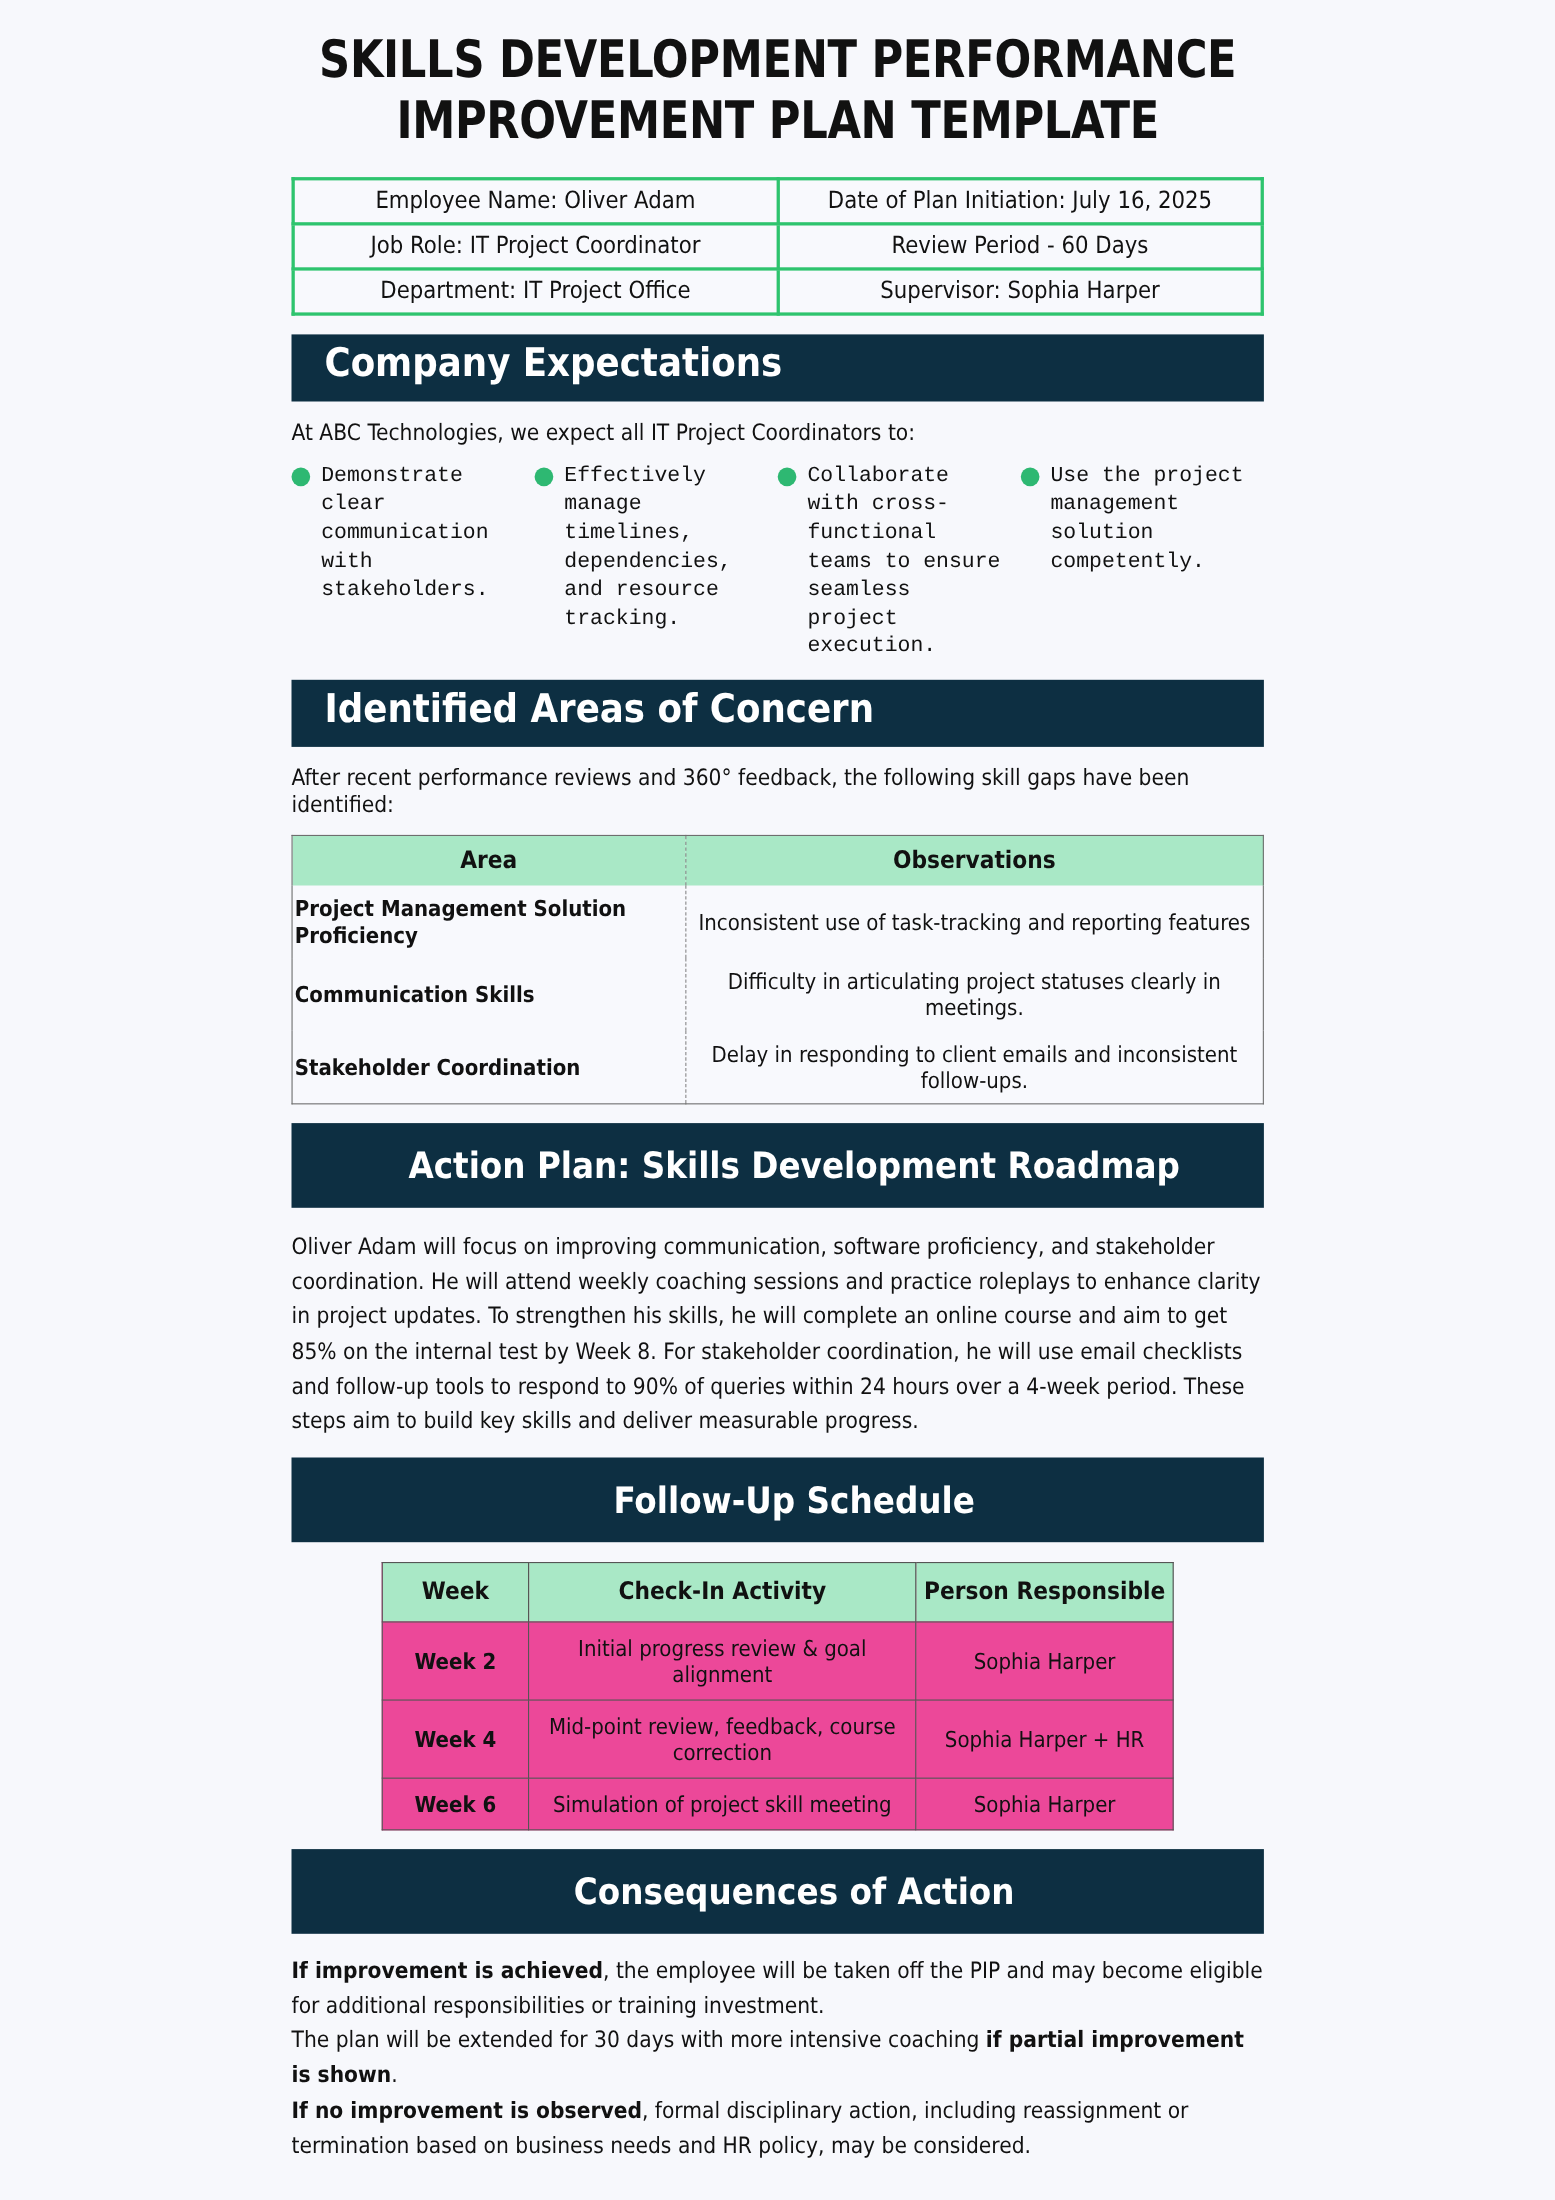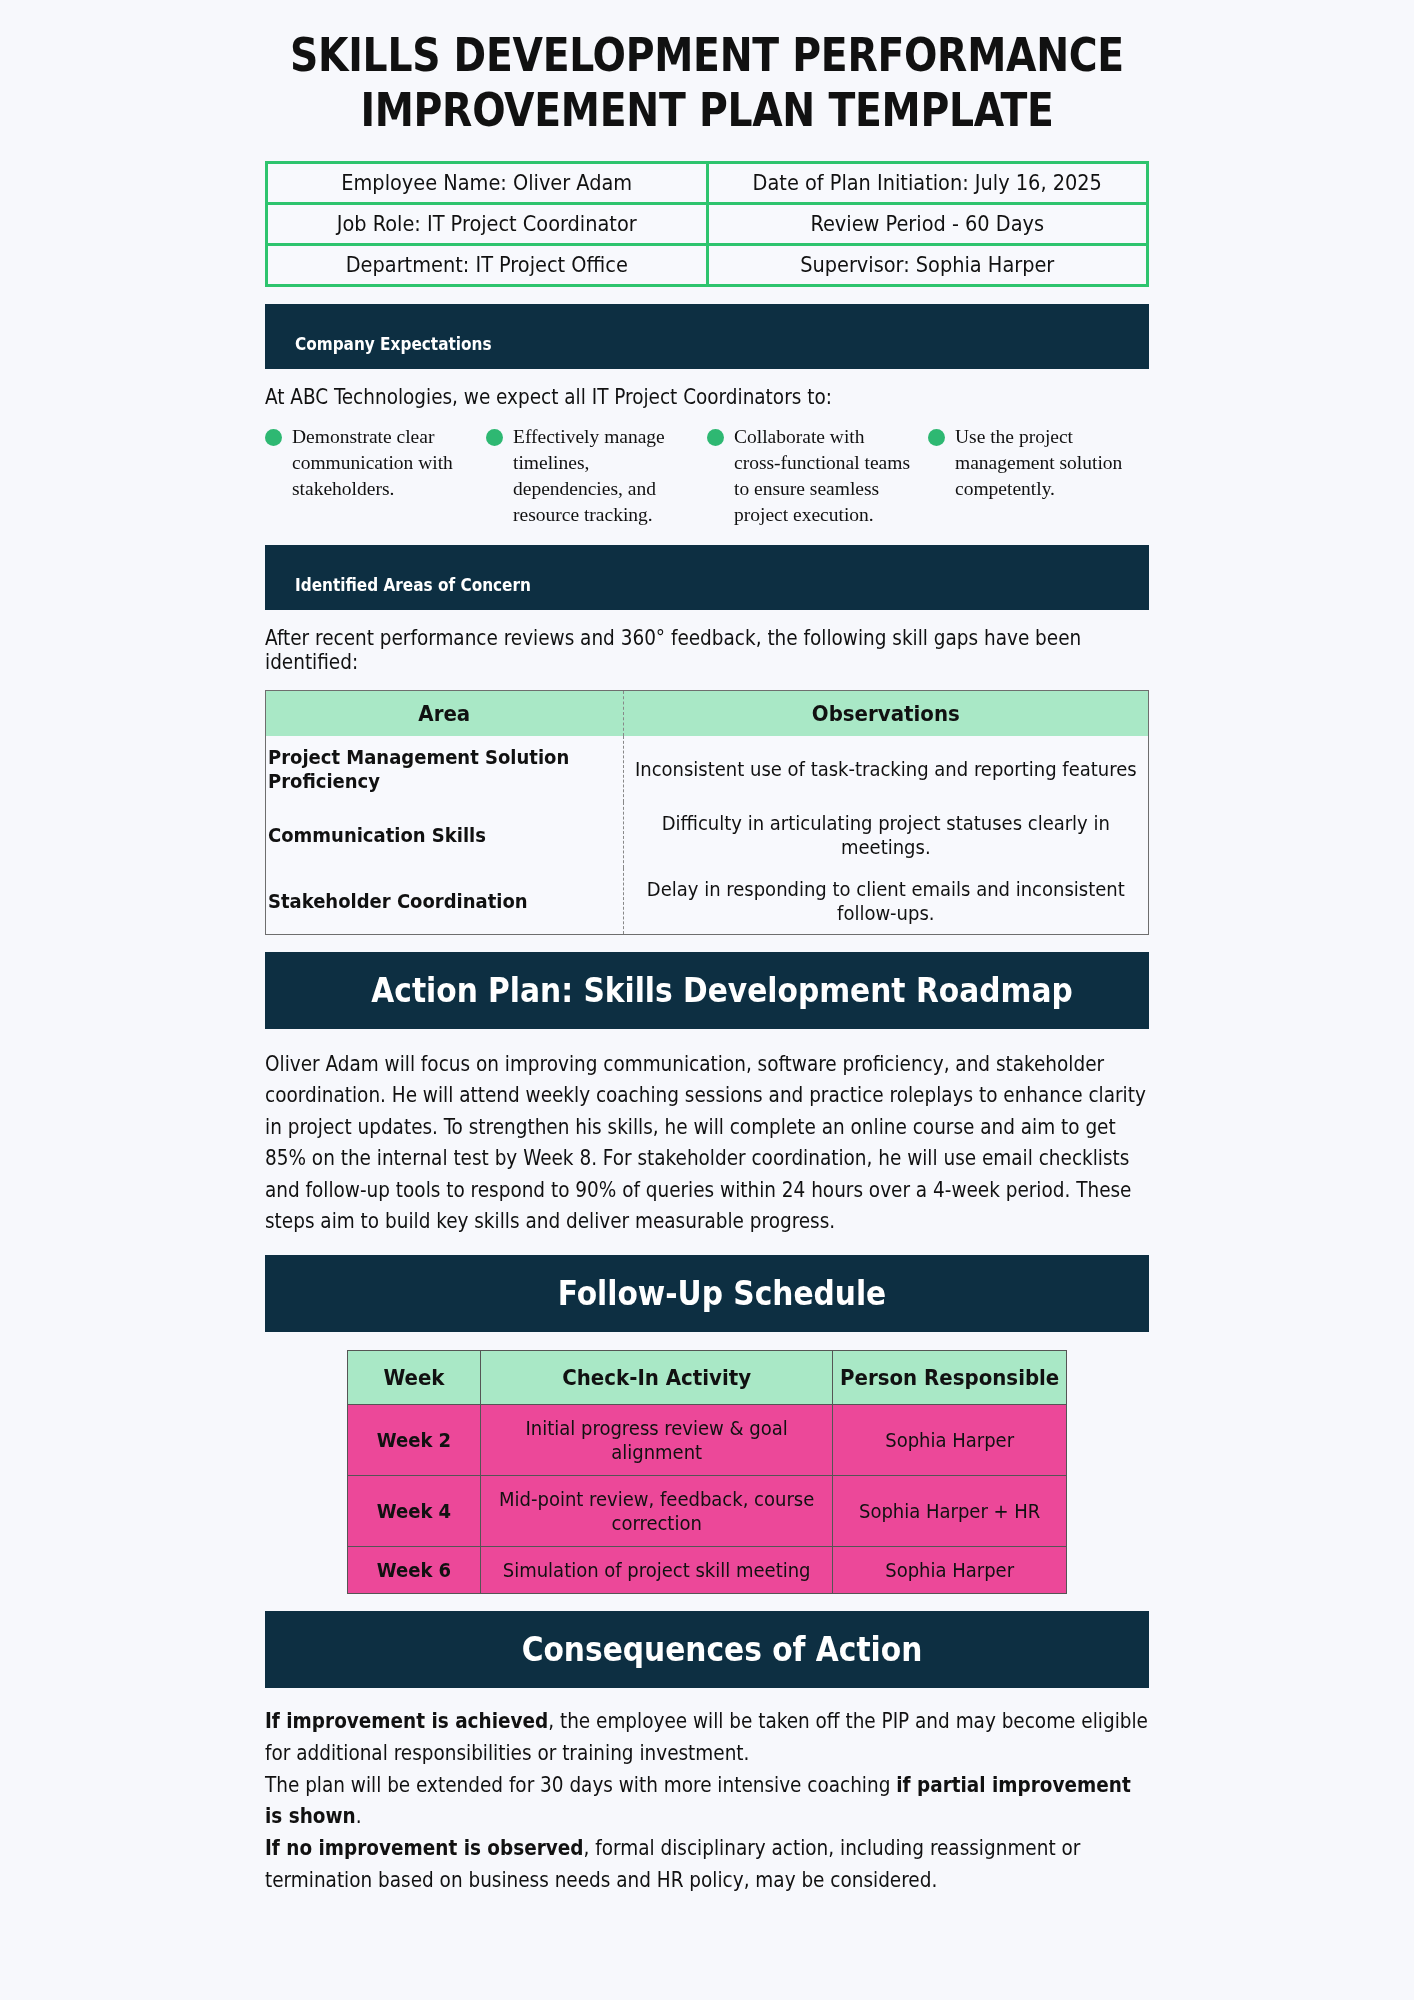--- a/index.html
+++ b/index.html
@@ -56,23 +56,23 @@
   }
 
   
   .section-bar {
     width: 884px;
     margin: 17px auto 0 auto;
     background: #0d2f42;
     color: #ffffff;
     font-family: "DejaVu Sans Condensed", "Liberation Sans Narrow", "Liberation Sans", sans-serif;
     font-weight: bold;
-    font-size: 17px;
+    font-size: 36px;
     line-height: 1;
-    padding: 32px 0 16px 30px;
+    padding: 9px 0 16px 30px;
   }
   .section-bar.tall {
     font-size: 33px;
     padding: 22px 0 22px 30px;
     text-align: center;
   }
 
   
   .intro-line {
     width: 884px;
@@ -98,21 +98,21 @@
   }
   .dot {
     width: 17px;
     height: 17px;
     border-radius: 50%;
     background: #2eb872;
     flex: 0 0 auto;
     margin-top: 5px;
   }
   .bullet-text {
-    font-family: Liberation Serif, serif;
+    font-family: Liberation Mono, monospace;
     font-size: 19.5px;
     line-height: 1.33;
     color: #111;
   }
 
   
   .concern-table {
     width: 884px;
     margin: 16px auto 0 auto;
     border-collapse: collapse;

